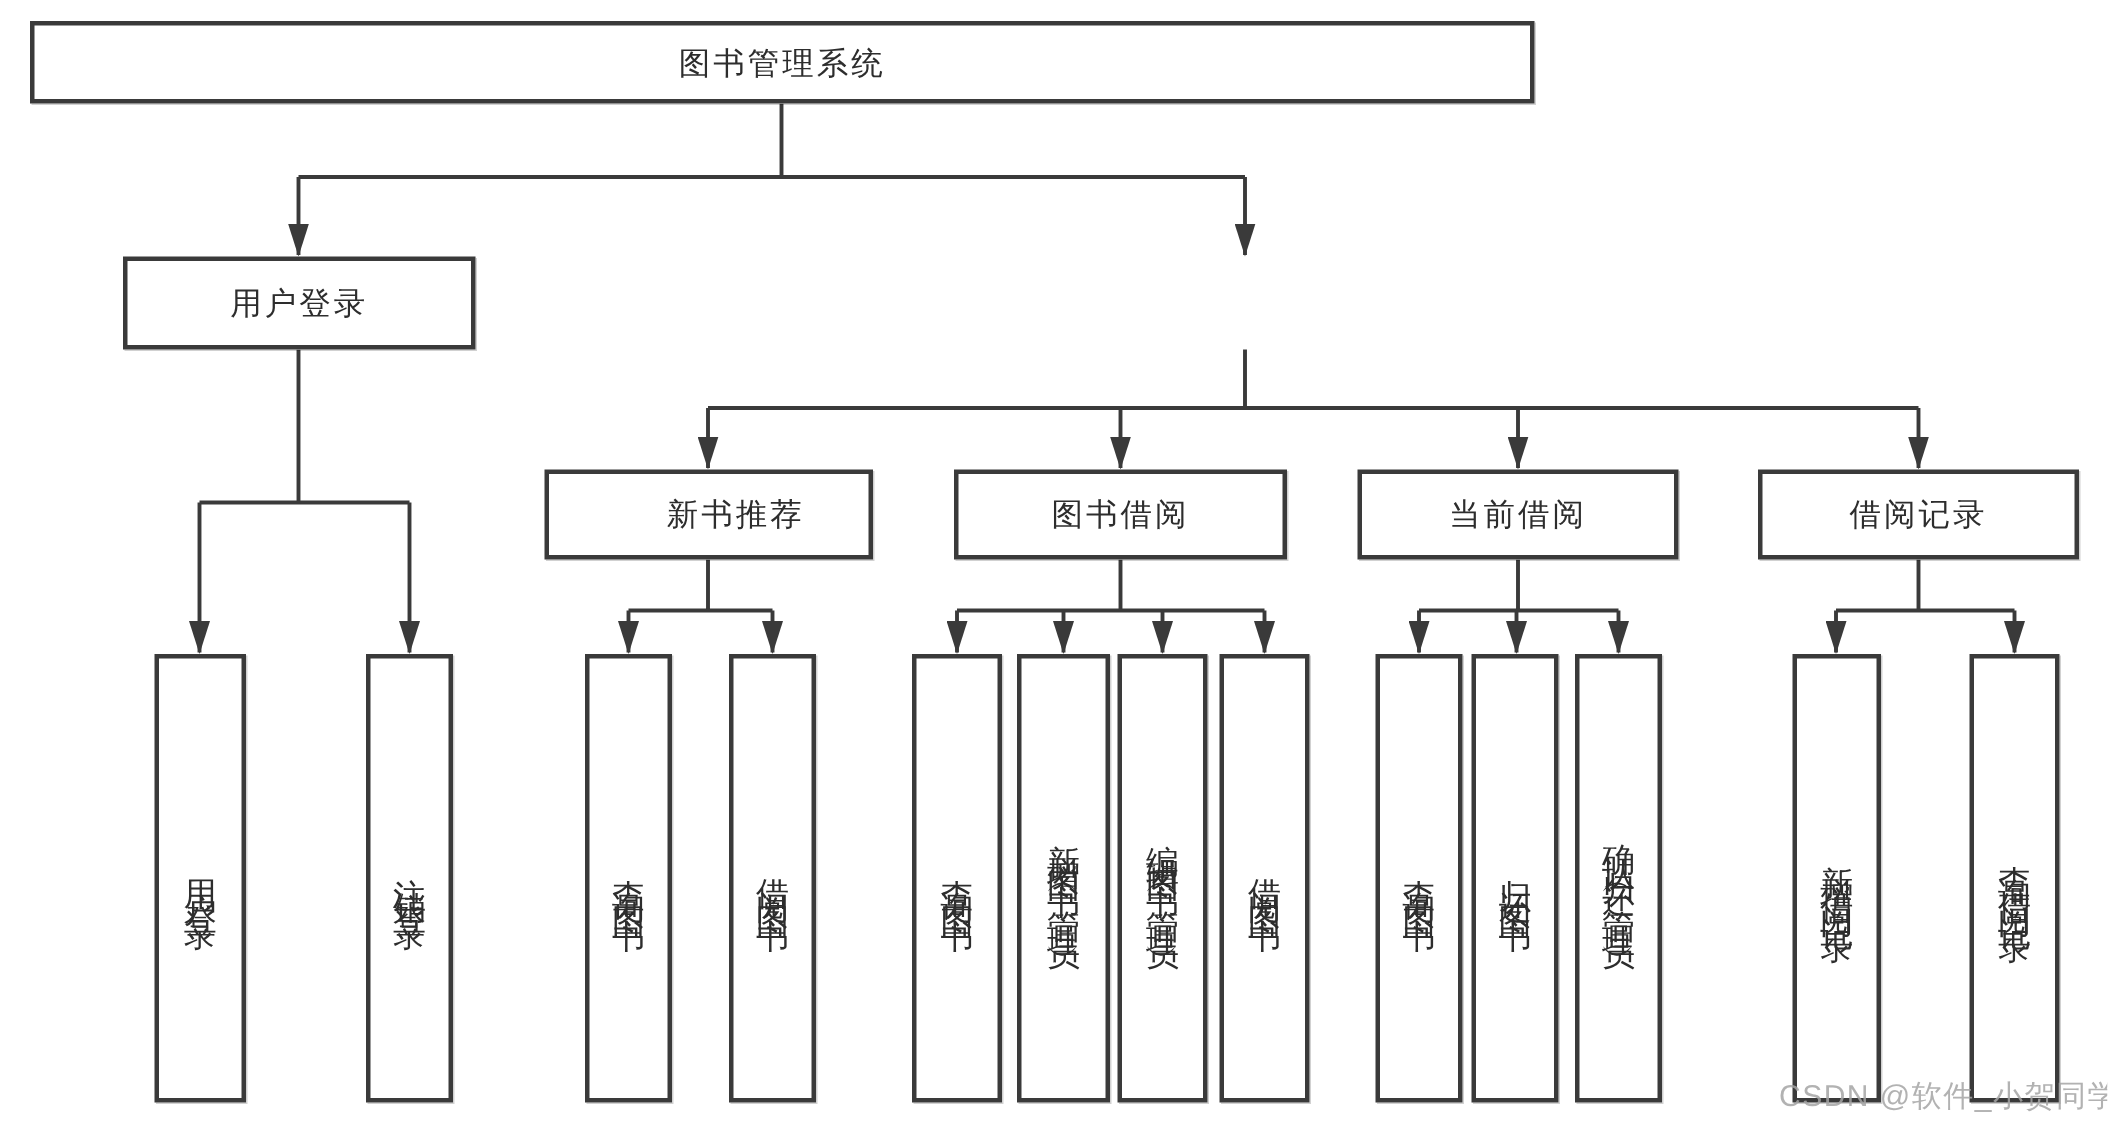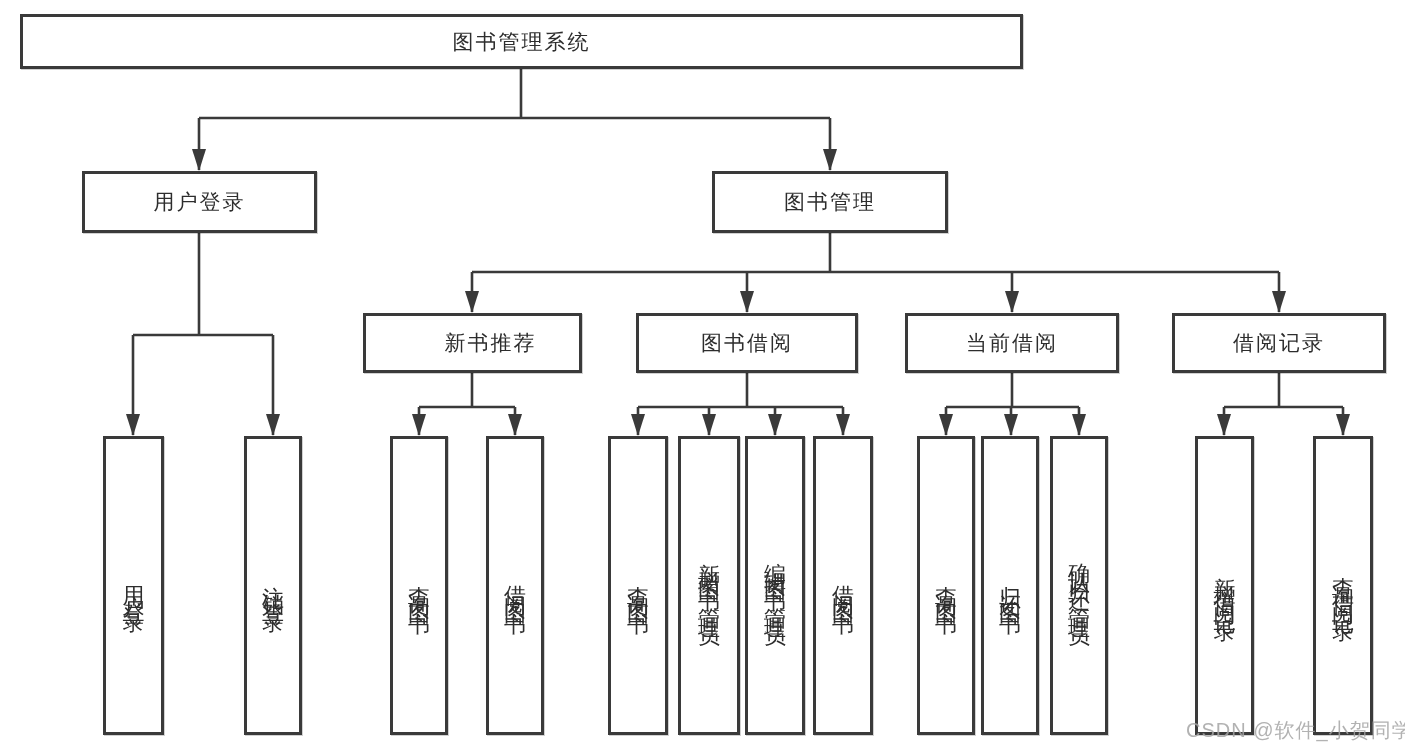--- a/index.html
+++ b/index.html
@@ -142,23 +142,20 @@
     </g>
   </svg>
 
   <div class="node n-root">
     <span>图书管理系统</span>
   </div>
 
   <div class="node n-login">
     <span>用户登录</span>
   </div>
-  <div class="node n-mgmt">
-    <span>图书管理</span>
-  </div>
 
   <div class="node n-newbook">
     <span>新书推荐</span>
   </div>
   <div class="node n-borrow">
     <span>图书借阅</span>
   </div>
   <div class="node n-current">
     <span>当前借阅</span>
   </div>

